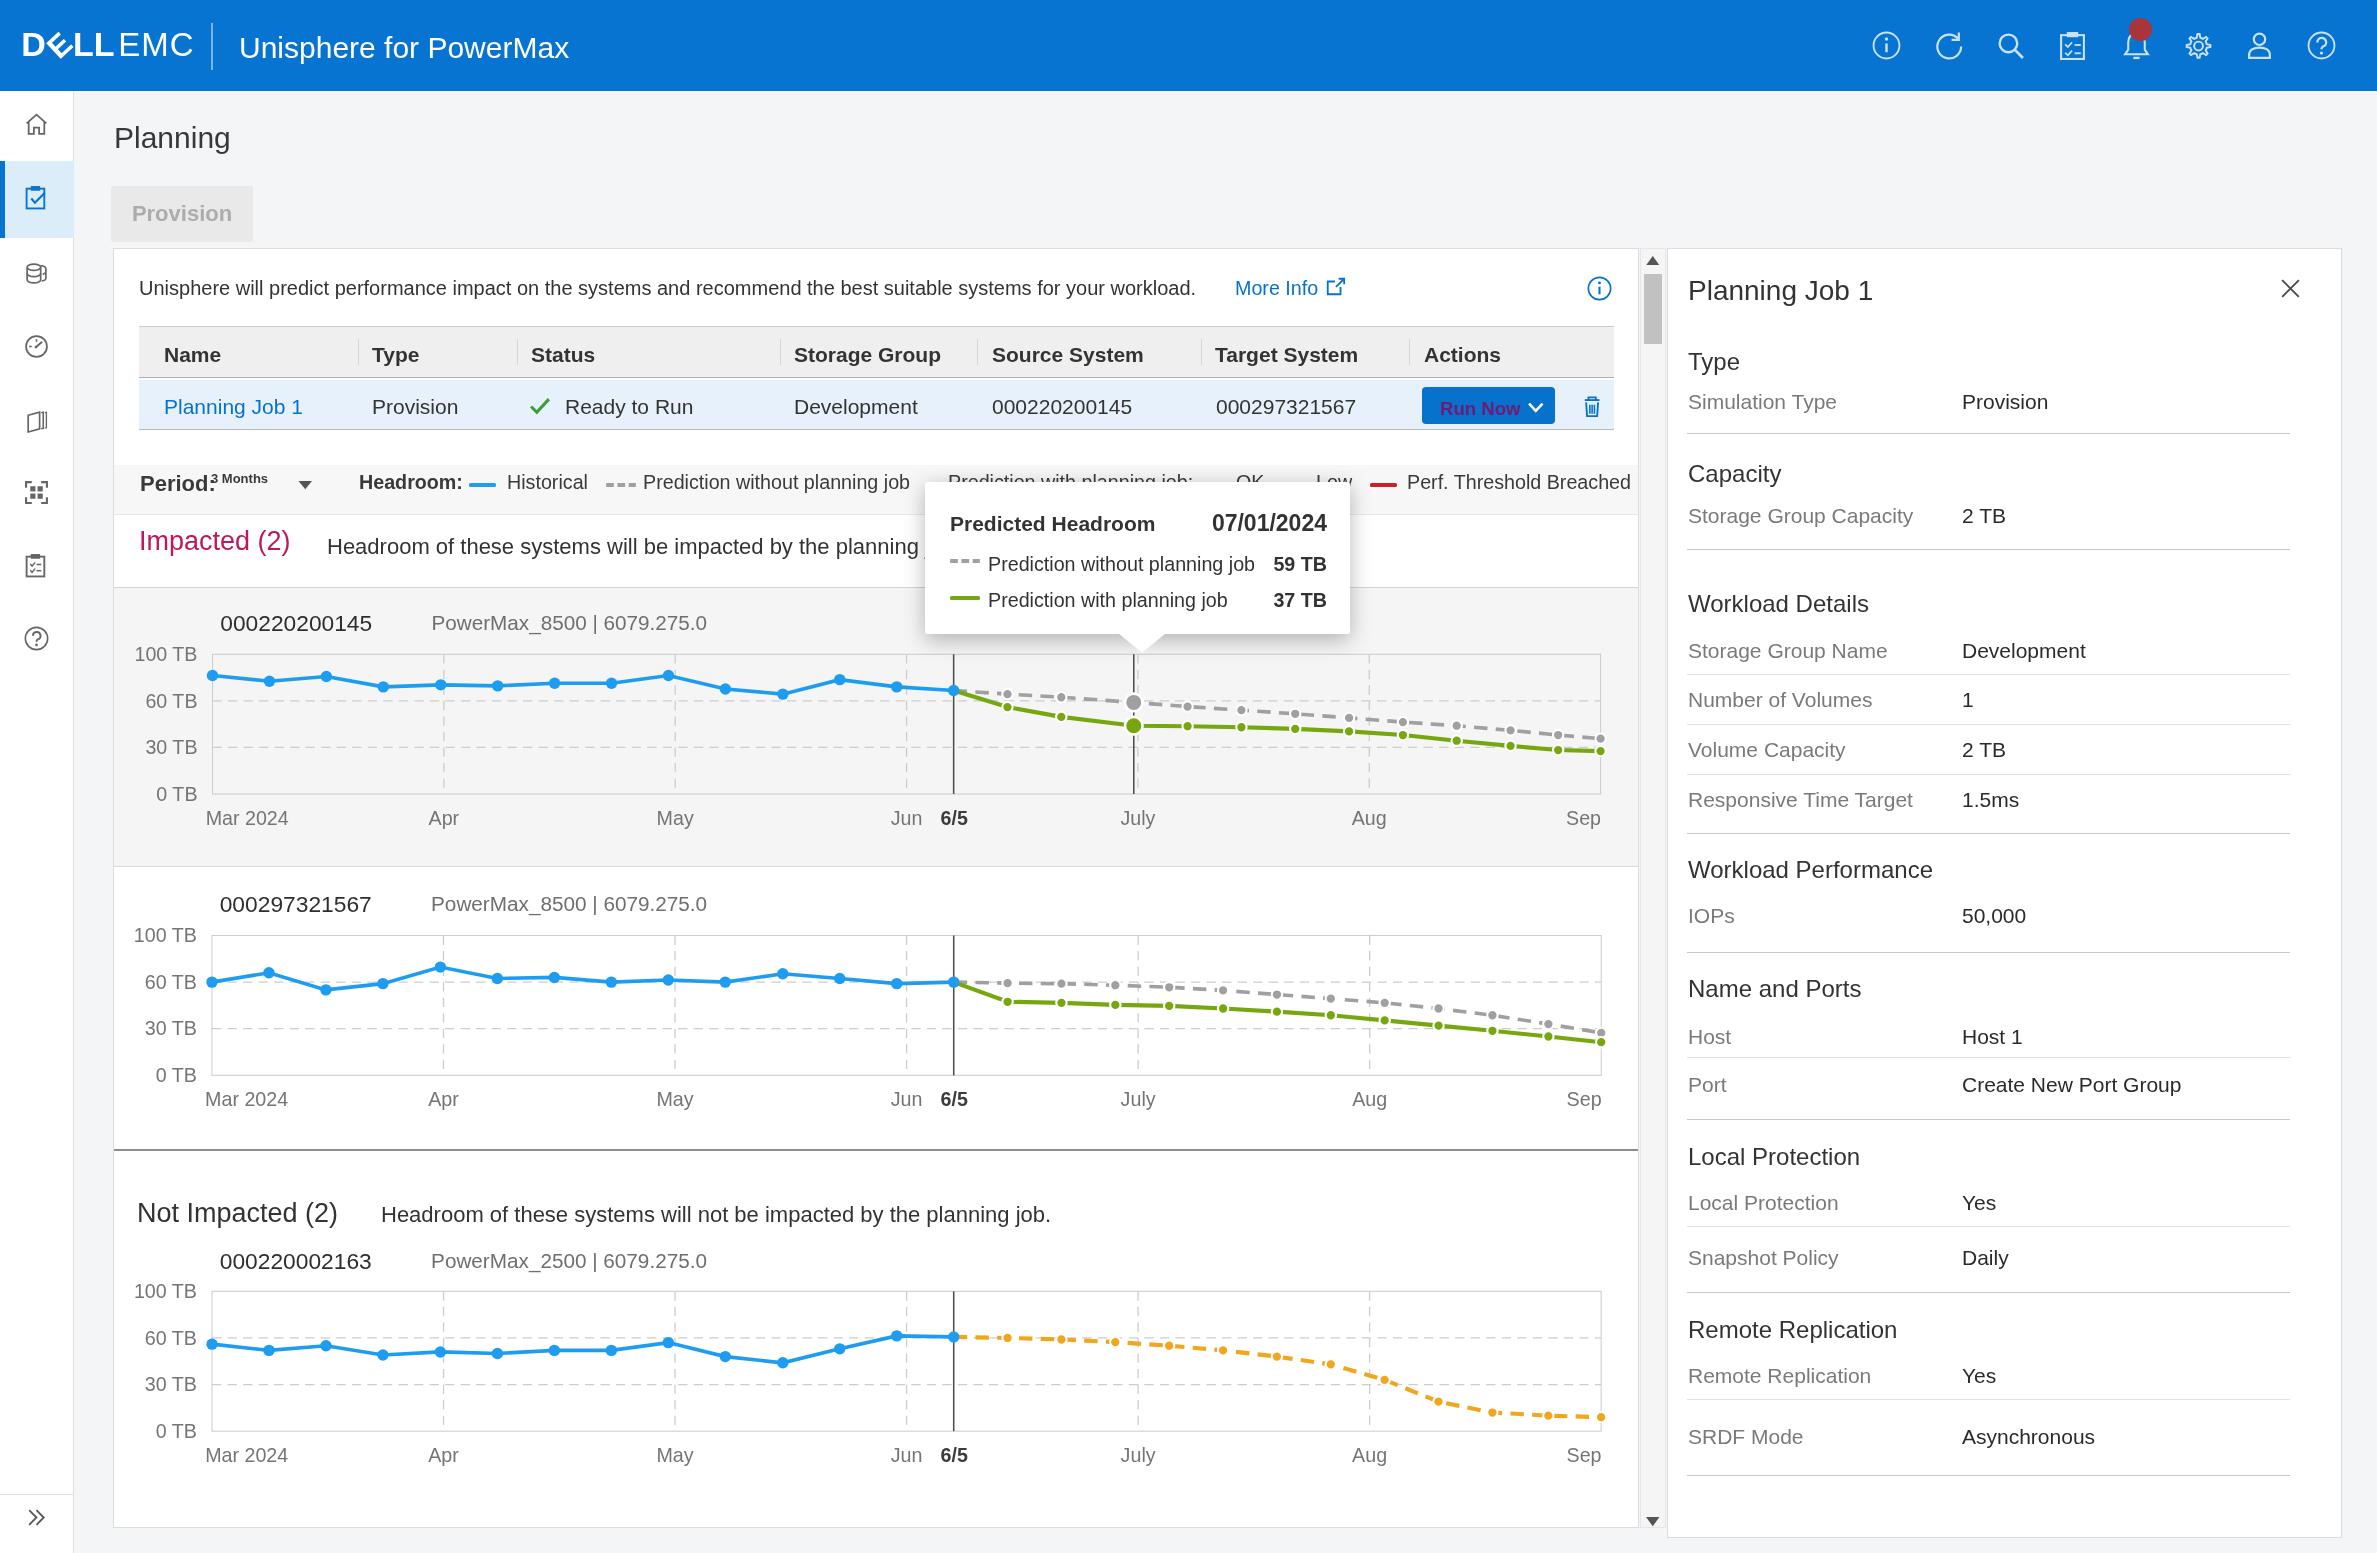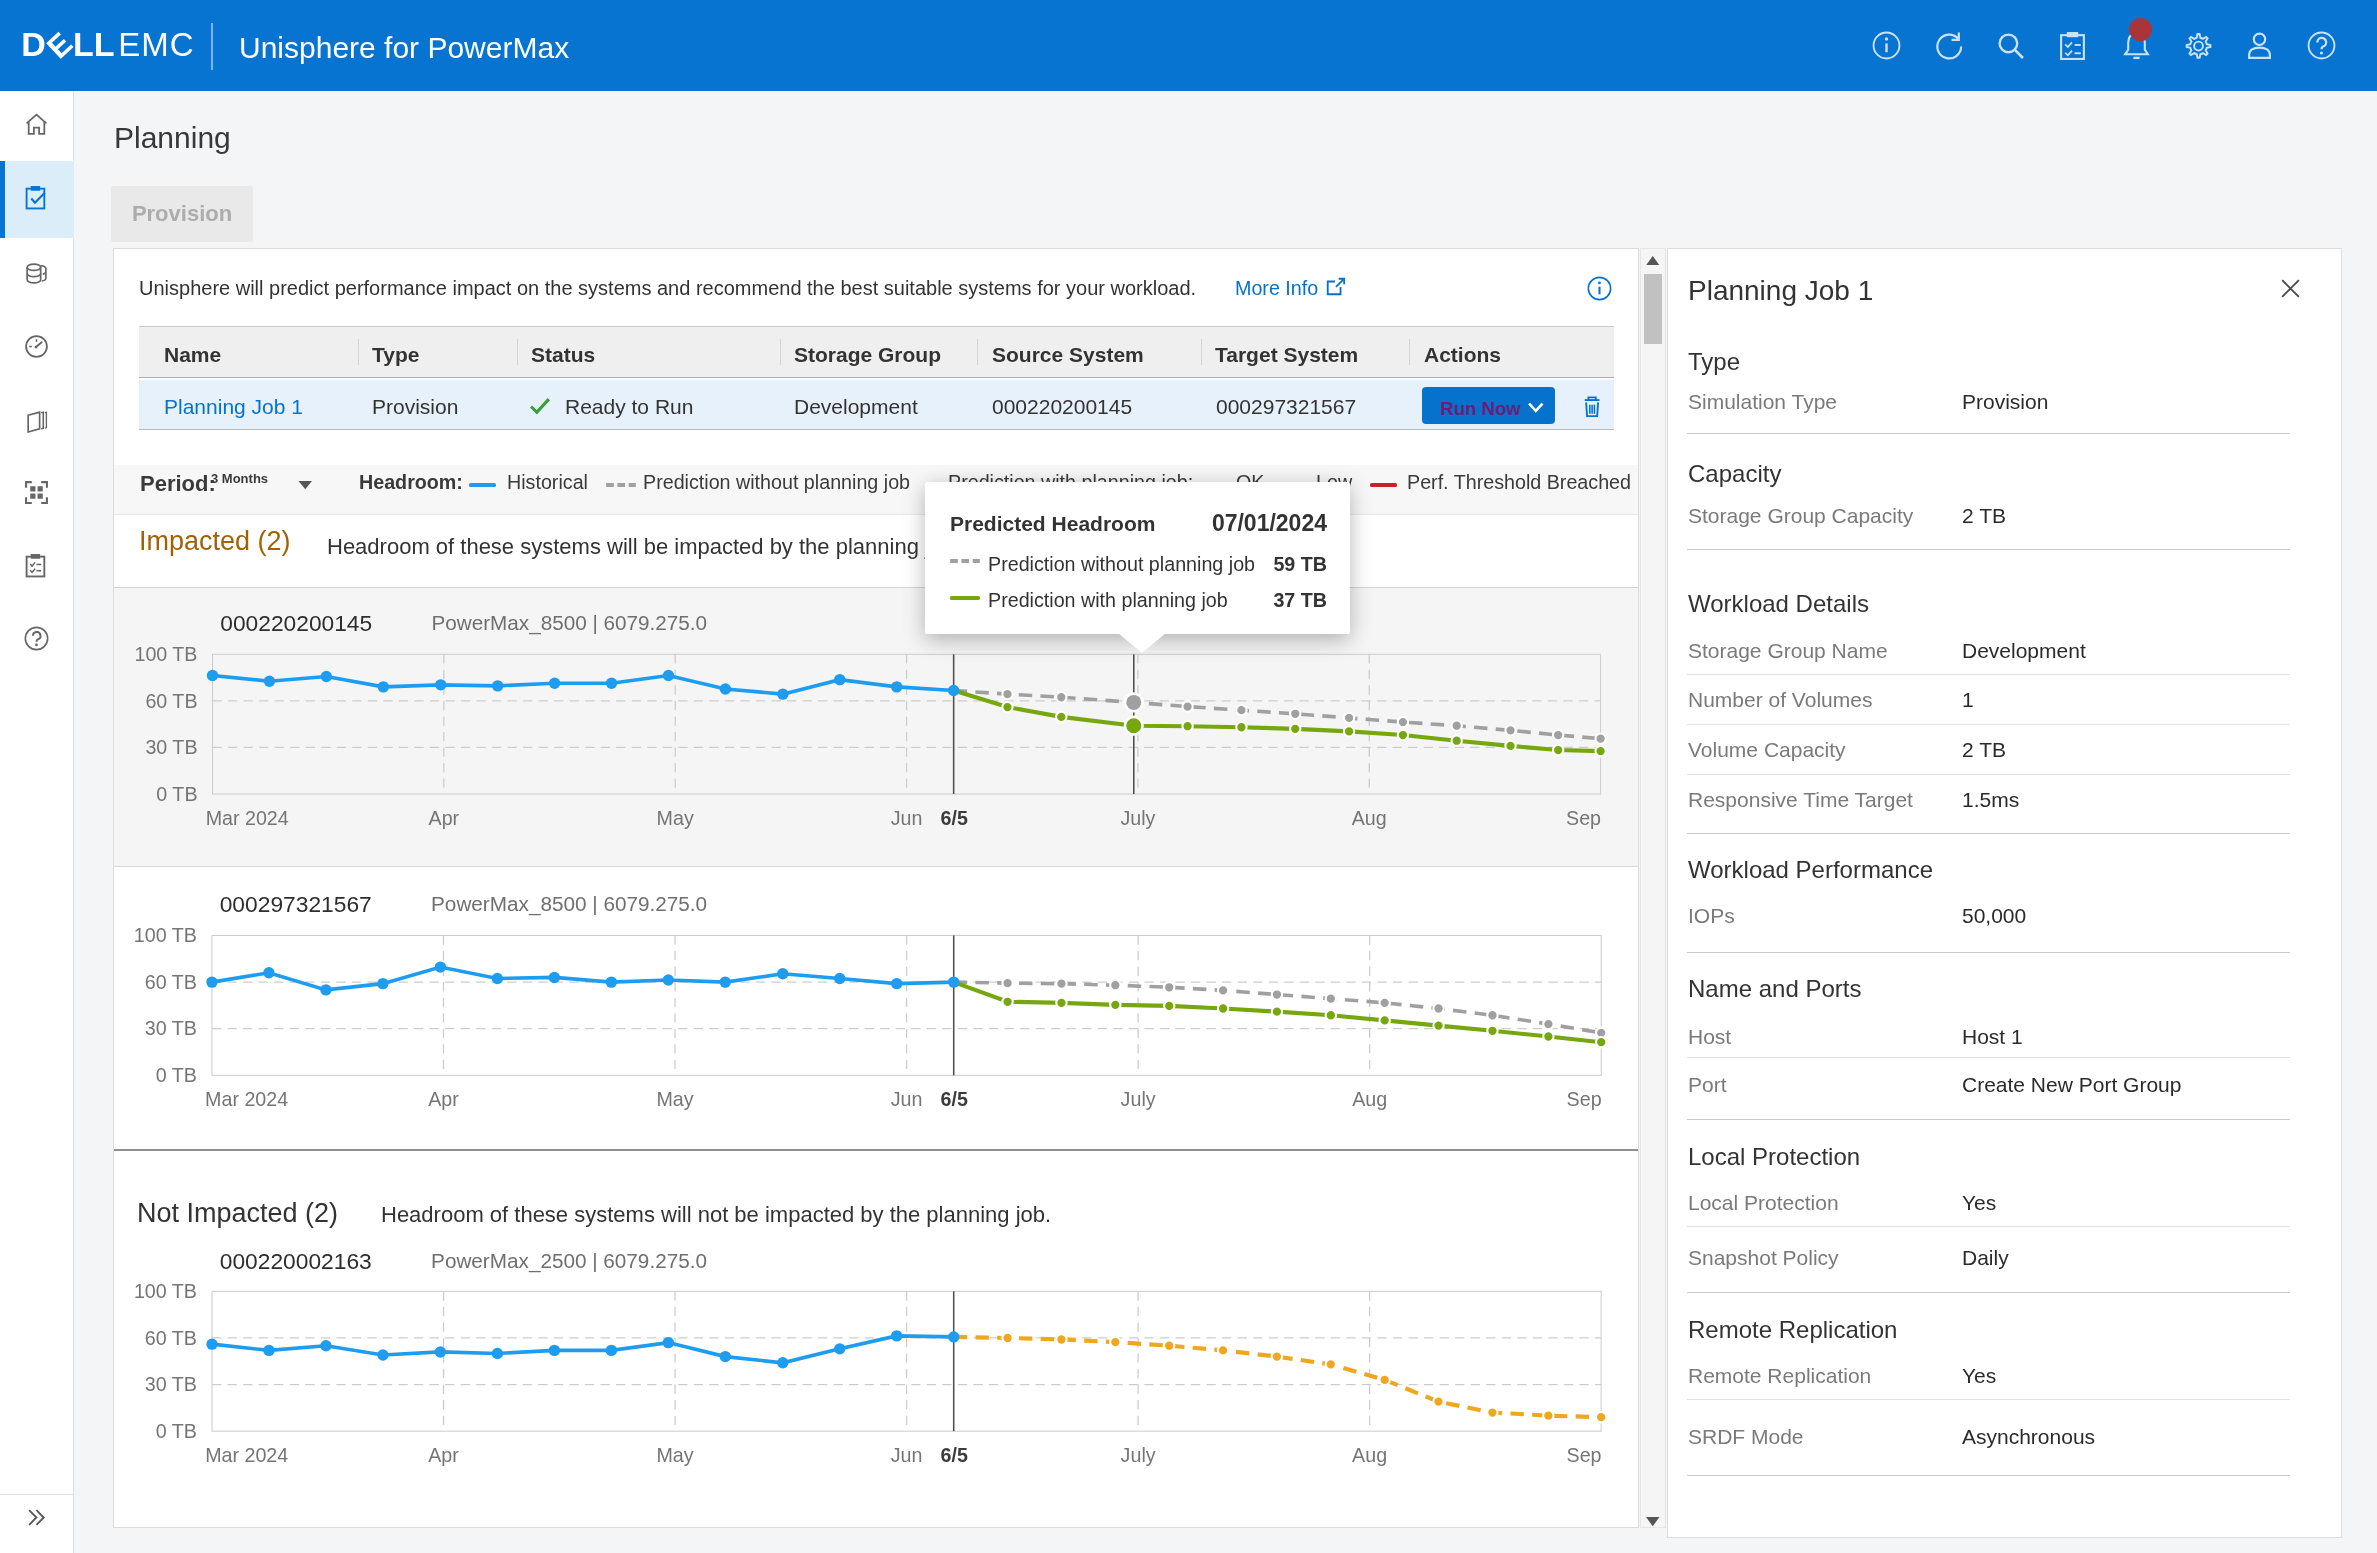--- a/index.html
+++ b/index.html
@@ -179,21 +179,21 @@
 <div class="abs" style="left:507px;top:471px;font-size:19.7px;font-weight:normal;color:#3a3a3a">Historical</div>
 <svg class="abs" style="left:606px;top:483px" width="30" height="4.1" viewBox="0 0 58 8">
     <line x1="0" y1="4" x2="58" y2="4" stroke="#A0A0A0" stroke-width="8" stroke-dasharray="15 7"></line>
   </svg>
 <div class="abs" style="left:643px;top:471px;font-size:19.7px;font-weight:normal;color:#3a3a3a">Prediction without planning job</div>
 <div class="abs" style="left:948px;top:471px;font-size:19.7px;font-weight:normal;color:#3a3a3a">Prediction with planning job:</div>
 <div class="abs" style="left:1236px;top:471px;font-size:19.7px;font-weight:normal;color:#3a3a3a">OK</div>
 <div class="abs" style="left:1316px;top:471px;font-size:19.7px;font-weight:normal;color:#3a3a3a">Low</div>
 <div class="abs" style="left:1370px;top:483px;width:27px;height:3.6px;background:#C9202C;border-radius:1.6px"></div>
 <div class="abs" style="left:1407px;top:471px;font-size:19.7px;font-weight:normal;color:#3a3a3a">Perf. Threshold Breached</div>
-<div class="abs" style="left:139px;top:526px;font-size:27px;color:#a16207">Impacted (2)</div>
+<div class="abs" style="left:139px;top:526px;font-size:27px;color:#be185d">Impacted (2)</div>
 <div class="abs" style="left:327px;top:534px;font-size:22px;color:#333">Headroom of these systems will be impacted by the planning job.</div>
 <div class="abs" style="left:114px;top:587px;width:1524px;height:280px;background:#F5F5F5;border-top:1px solid #D4D4D4;border-bottom:1px solid #D8D8D8"></div>
 <svg class="abs" style="left:113px;top:587px" width="1525" height="280" viewBox="219 1133 2944 541">
     <text x="425" y="1219" font-size="44" fill="#2e2e2e">000220200145</text>
     <text x="833" y="1217" font-size="40" fill="#6f6f6f">PowerMax_8500 | 6079.275.0</text>
     <rect x="410" y="1263" width="2682" height="270" fill="none" stroke="#CDCDCD" stroke-width="2"></rect>
     <line x1="410" y1="1353" x2="3092" y2="1353" stroke="#CDCDCD" stroke-width="2.5" stroke-dasharray="18 12"></line>
     <line x1="410" y1="1443" x2="3092" y2="1443" stroke="#CDCDCD" stroke-width="2.5" stroke-dasharray="18 12"></line>
     <line x1="857" y1="1263" x2="857" y2="1533" stroke="#CDCDCD" stroke-width="2.5" stroke-dasharray="18 12"></line>
     <line x1="1304" y1="1263" x2="1304" y2="1533" stroke="#CDCDCD" stroke-width="2.5" stroke-dasharray="18 12"></line>

